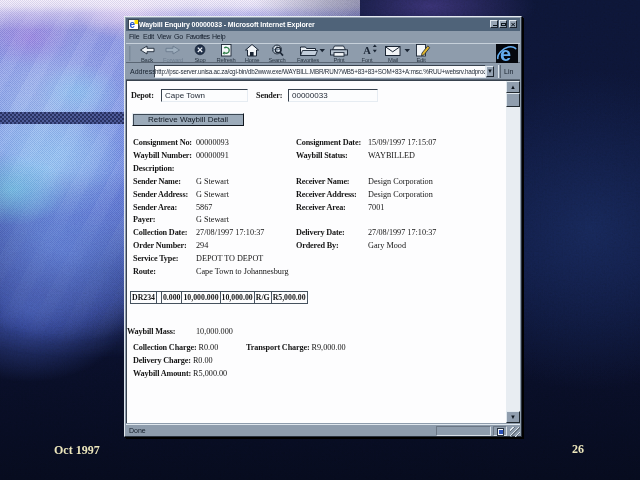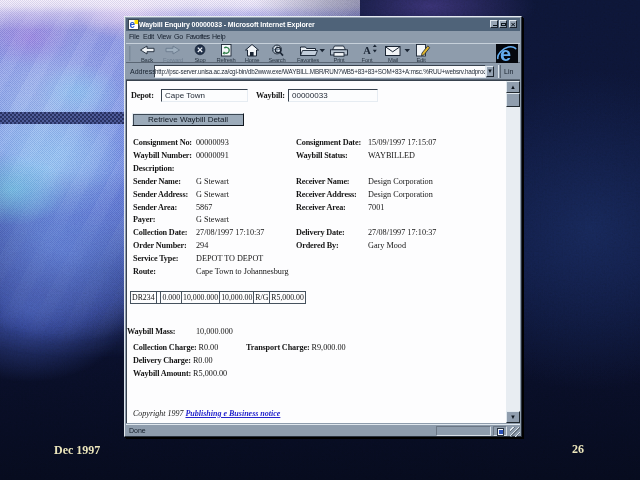--- a/index.html
+++ b/index.html
@@ -92,21 +92,21 @@
 .row{position:absolute;white-space:nowrap;font-size:8.2px}
 .lab{letter-spacing:-0.15px}
 input.box{position:absolute;height:13px;background:#fcfdfe;border:1px solid #38424e;
  border-bottom-color:#e6ecf2;border-right-color:#e6ecf2;font-size:8px;font-family:"Liberation Sans",sans-serif;padding-left:3px;color:#1c2430}
 #btn{position:absolute;left:5px;top:32px;width:112px;height:13px;background:#9cabba;
  border-top:1px solid #e6ecf2;border-left:1px solid #e6ecf2;border-right:1px solid #10161e;border-bottom:1px solid #10161e;
  box-shadow:1px 1px 0 #3c4854 inset,-0px -0px 0 #fff;
  font-family:"Liberation Sans",sans-serif;font-size:8px;text-align:center;line-height:12px;color:#121a24}
 table#grid{position:absolute;left:3px;top:210px;border-collapse:collapse;font-size:7.8px;table-layout:fixed}
 #grid th,#grid td{border:1px solid #46525e;padding:0 1px;height:12px;white-space:nowrap;font-weight:bold;letter-spacing:-0.3px;overflow:hidden}
-#grid td{font-weight:normal;height:12px;letter-spacing:0}
+#grid td{font-weight:bold;height:12px;letter-spacing:0}
 a.lk{color:#2323cc;font-style:italic;text-decoration:underline}
 </style></head>
 <body>
 <div id="bgbase" class="abs"></div>
 <div id="clouds" class="abs"></div>
 <div id="dither" class="abs"></div>
 <div id="band" class="abs"></div>
 <svg id="noise" class="abs" width="640" height="480">
  <filter id="n">
       <feTurbulence type="fractalNoise" baseFrequency="0.55" numOctaves="2" seed="3"></feTurbulence>
@@ -193,21 +193,21 @@
   <div id="addr" class="abs">
     <span class="lbl">Address</span>
     <span class="field">http://psc-server.unisa.ac.za/cgi-bin/db2www.exe/WAYBILL.MBR/RUN?WB5+83+83+SOM+83+A:msc.%RUU+websrv.hadprocess&amp;waybill=33</span>
     <span class="drop">▼</span>
       <span class="sep"></span>
       <span class="links">Lin</span>
   </div>
   <div id="view" class="abs">
     <div class="row" style="left:4px;top:10px"><span class="lab">Depot:</span></div>
     <input class="box" style="left: 34px; top: 8px; width: 87px;" value="Cape Town">
-    <div class="row" style="left:129px;top:10px"><span class="lab">Waybill:</span></div>
+    <div class="row" style="left:129px;top:10px"><span class="lab">Sender:</span></div>
     <input class="box" style="left: 161px; top: 8px; width: 90px;" value="00000033">
     <div id="btn">Retrieve Waybill Detail</div>
 
     <div class="row" style="left:6px;top:57px"><span class="lab">Consignment No:</span></div>
       <div class="row" style="left:69px;top:57px">00000093</div>
     <div class="row" style="left:169px;top:57px"><span class="lab">Consignment Date:</span></div>
       <div class="row" style="left:241px;top:57px">15/09/1997 17:15:07</div>
     <div class="row" style="left:6px;top:70px"><span class="lab">Waybill Number:</span></div>
       <div class="row" style="left:69px;top:70px">00000091</div>
     <div class="row" style="left:169px;top:70px"><span class="lab">Waybill Status:</span></div>
@@ -254,35 +254,34 @@
         </tbody>
       </table>
 
     <div class="row" style="left:0;top:246px"><span class="lab">Waybill Mass:</span></div>
       <div class="row" style="left:69px;top:246px">10,000.000</div>
     <div class="row" style="left:6px;top:262px"><span class="lab">Collection Charge:</span> R0.00</div>
     <div class="row" style="left:119px;top:262px"><span class="lab">Transport Charge:</span> R9,000.00</div>
     <div class="row" style="left:6px;top:275px"><span class="lab">Delivery Charge:</span> R0.00</div>
     <div class="row" style="left:6px;top:288px"><span class="lab">Waybill Amount:</span> R5,000.00</div>
 
-    <div class="row" style="left:6px;top:328px;font-size:8px;font-style:italic">Copyright 1997 <a class="lk" style="font-weight:bold">Publishing e Business notice</a></div>
 
     <div id="sbar">
         <span class="sbtn" style="top:0">▲</span>
         <div id="sthumb"></div>
         <span class="sbtn" style="top:330px">▼</span>
       </div>
   </div>
   <div id="status" class="abs">
       <span style="position:absolute;left:3px;top:2px">Done</span>
     <span class="pane" style="left:310px;width:55px"></span>
     <span class="pane" style="left:367px;width:14px">
         <span style="position:absolute;left:3px;top:1px;width:7px;height:8px;background:#f5f8fb;border:1px solid #2a3442"></span>
         <span style="position:absolute;left:4.5px;top:3px;width:4px;height:3.5px;background:#2a50b8"></span>
       </span>
     <div id="grip"></div>
   </div>
 </div>
 
 <div id="footer" class="abs">
-    <span id="f1" class="abs">Dec 1997</span>
+    <span id="f1" class="abs">Oct 1997</span>
     <span id="f3" class="abs">26</span>
   </div>
 
 </body></html>

